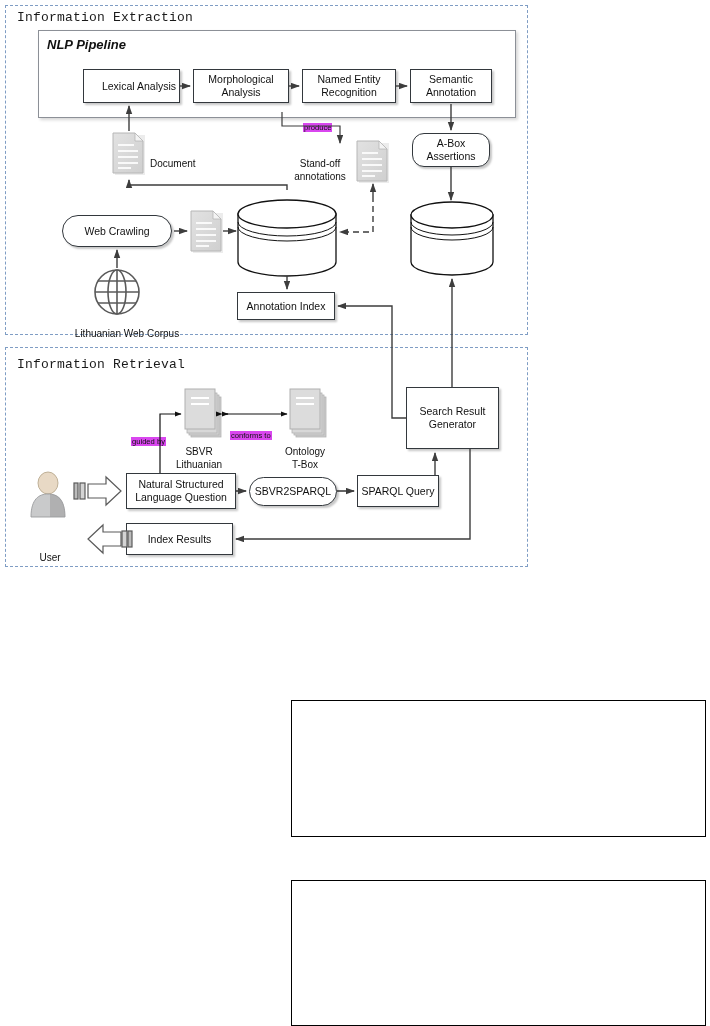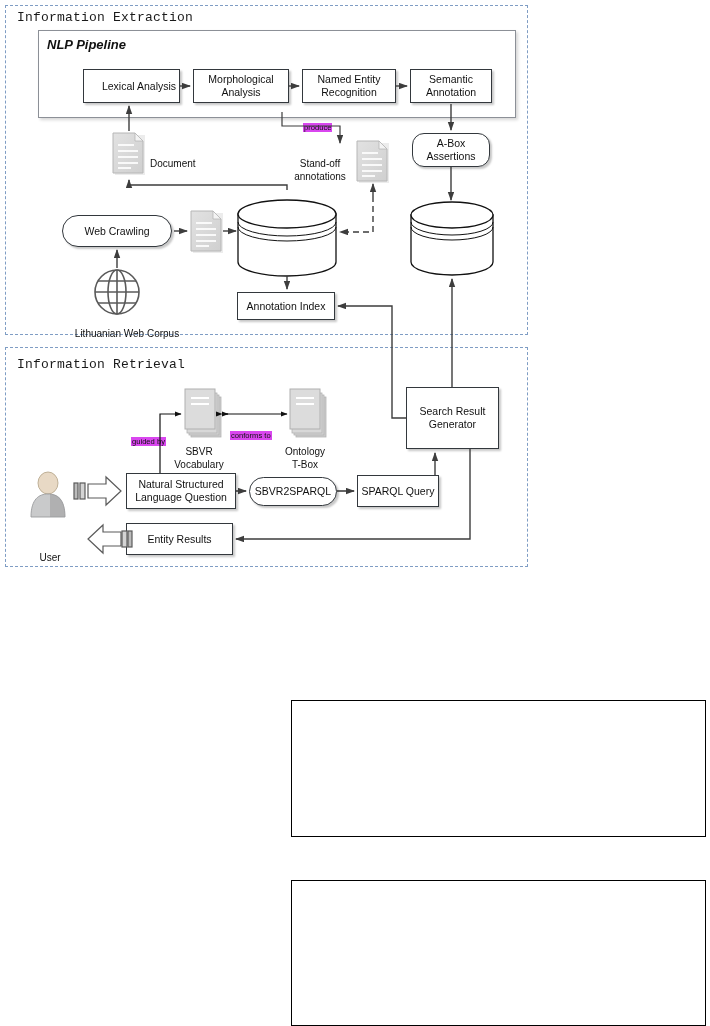--- a/index.html
+++ b/index.html
@@ -122,27 +122,27 @@
   <div class="node shadow" style="left:126px; top:473px; width:110px; height:36px; white-space:pre-line;">Natural Structured
 Language Question</div>
 
   <div class="node shadow" style="left:406px; top:387px; width:93px; height:62px; white-space:pre-line;">Search Result
 Generator</div>
 
   <div class="node rounded shadow" style="left:249px; top:477px; width:88px; height:29px;">SBVR2SPARQL</div>
 
   <div class="node shadow" style="left:357px; top:475px; width:82px; height:32px;">SPARQL Query</div>
 
-  <div class="node shadow" style="left:126px; top:523px; width:107px; height:32px;">Entity Results</div>
+  <div class="node shadow" style="left:126px; top:523px; width:107px; height:32px;">Index Results</div>
 
   <div class="caption" style="left:150px; top:146px; width:70px; text-align:left;">Document</div>
   <div class="caption" style="left:286px; top:146px; width:68px;">Stand-off
 annotations</div>
   <div class="caption" style="left:166px; top:434px; width:66px;">SBVR
-Vocabulary</div>
+Lithuanian</div>
   <div class="caption" style="left:272px; top:434px; width:66px;">Ontology
 T-Box</div>
   <div class="caption" style="left:52px; top:316px; width:150px;">Lithuanian Web Corpus</div>
   <div class="caption" style="left:30px; top:540px; width:40px;">User</div>
 
   <div class="cyl-label" style="left:230px; top:234px; width:115px;">Corpus Storage</div>
   <div class="cyl-label" style="left:410px; top:228px; width:84px;">RDF Triple
 Store</div>
 
   <div class="edge-label" style="left:303px; top:123px;">produce</div>

